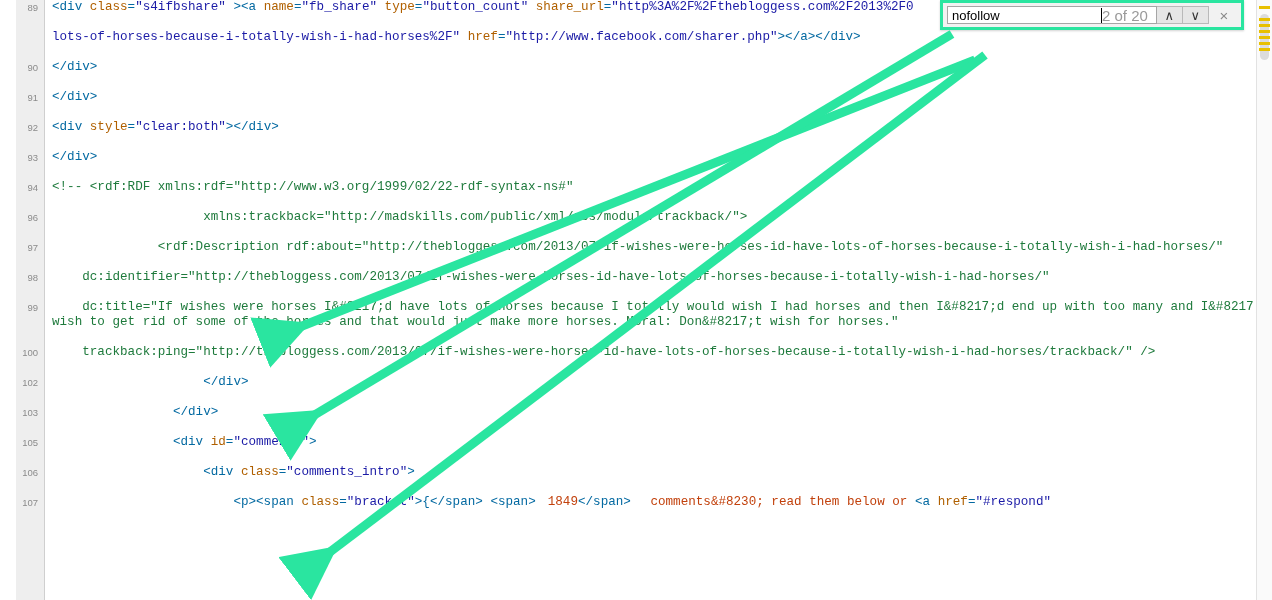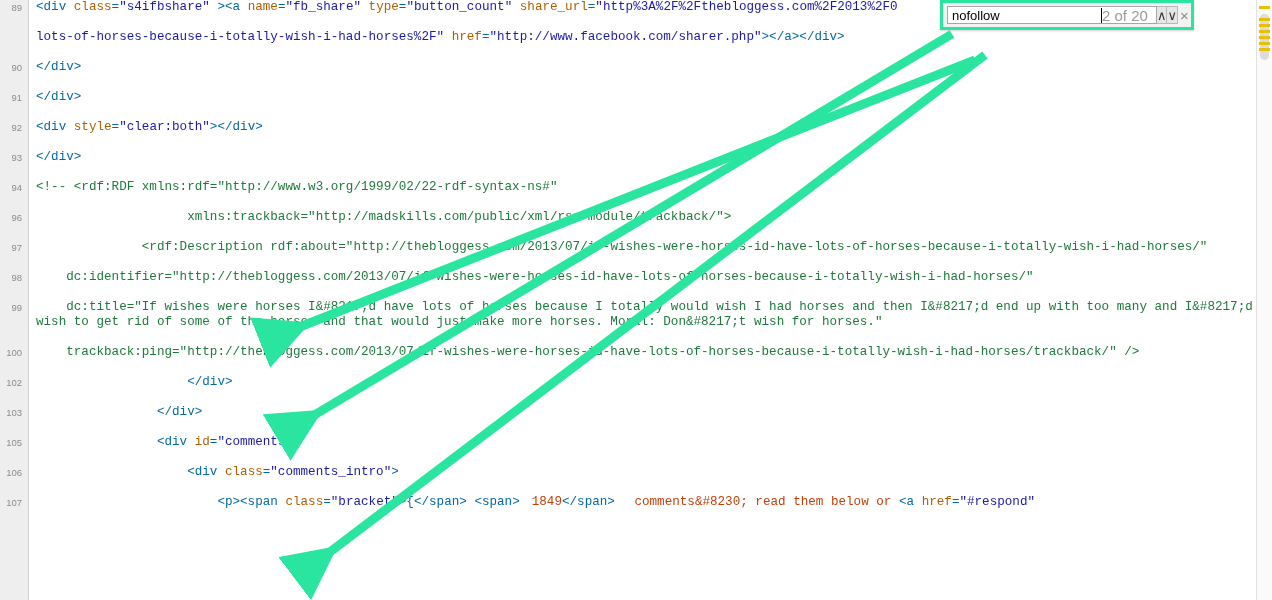--- a/index.html
+++ b/index.html
@@ -12,21 +12,21 @@
     width: 1272px;
     height: 600px;
     overflow: hidden;
     position: relative;
     font-family: "Liberation Mono", "DejaVu Sans Mono", monospace;
   }
 
   
   #source-view {
     position: absolute;
-    left: 0; top: 0;
+    left: 16px; top: 0;
     width: 1257px;
     height: 600px;
     overflow: hidden;
     background: #ffffff;
   }
 
   .gutter-bg {
     position: absolute;
     left: 0; top: 0;
     width: 28px;
@@ -95,21 +95,21 @@
     width: 11px;
     height: 3px;
     background: #e8c000;
   }
 
   
   #find-bar {
     position: absolute;
     left: 940px;
     top: 0px;
-    width: 254px;
+    width: 304px;
     height: 30px;
     background: #f2f2f2;
     border: 3px solid #2ae5a0;
     box-sizing: border-box;
     display: flex;
     align-items: stretch;
     box-shadow: 0 1px 2px rgba(0,0,0,.18);
   }
   #find-input-wrap {
     flex: 1 1 auto;

